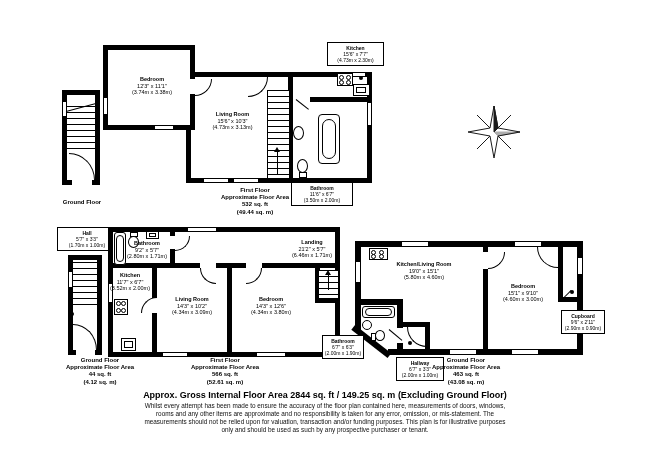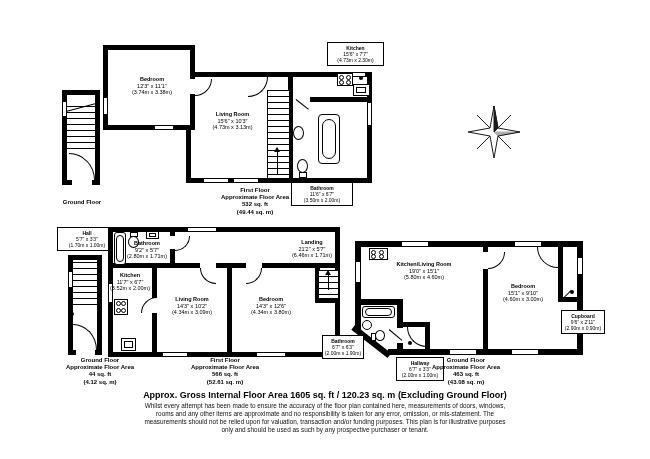--- a/index.html
+++ b/index.html
@@ -292,18 +292,18 @@
       <div>(2.00m x 1.00m)</div>
     </div>
     <div class="arealbl" style="left:410px;top:357px;width:112px">
       <div>Ground Floor</div>
       <div>Approximate Floor Area</div>
       <div>463 sq. ft</div>
       <div>(43.08 sq. m)</div>
     </div>
   </div>
 
-  <div class="heading">Approx. Gross Internal Floor Area 1605 sq. ft / 120.23 sq. m (Excluding Ground Floor)</div>
+  <div class="heading">Approx. Gross Internal Floor Area 2844 sq. ft / 149.25 sq. m (Excluding Ground Floor)</div>
   <div class="disc" style="top:402px">Whilst every attempt has been made to ensure the accuracy of the floor plan contained here, measurements of doors, windows,</div>
   <div class="disc" style="top:410px">rooms and any other items are approximate and no responsibility is taken for any error, omission, or mis-statement. The</div>
   <div class="disc" style="top:418px">measurements should not be relied upon for valuation, transaction and/or funding purposes. This plan is for illustrative purposes</div>
   <div class="disc" style="top:426px">only and should be used as such by any prospective purchaser or tenant.</div>
 </div>
 
 </body></html>

